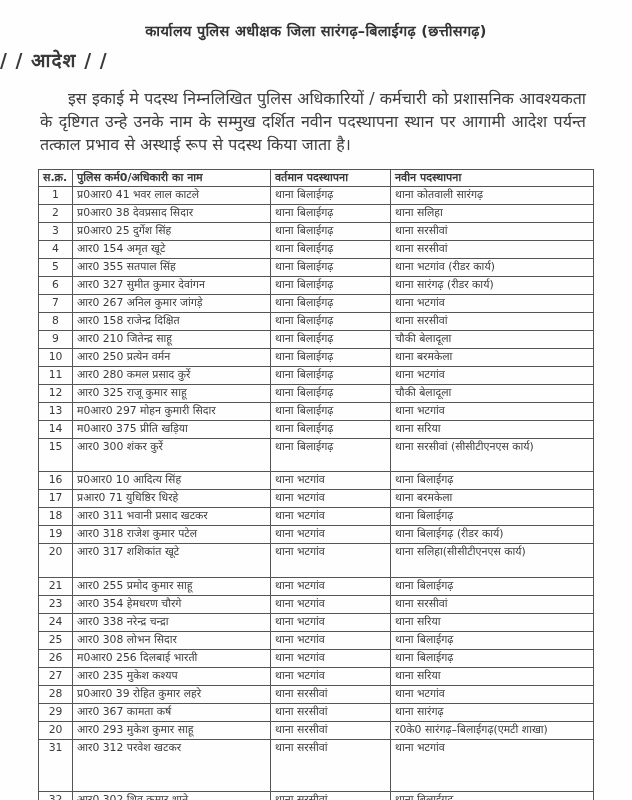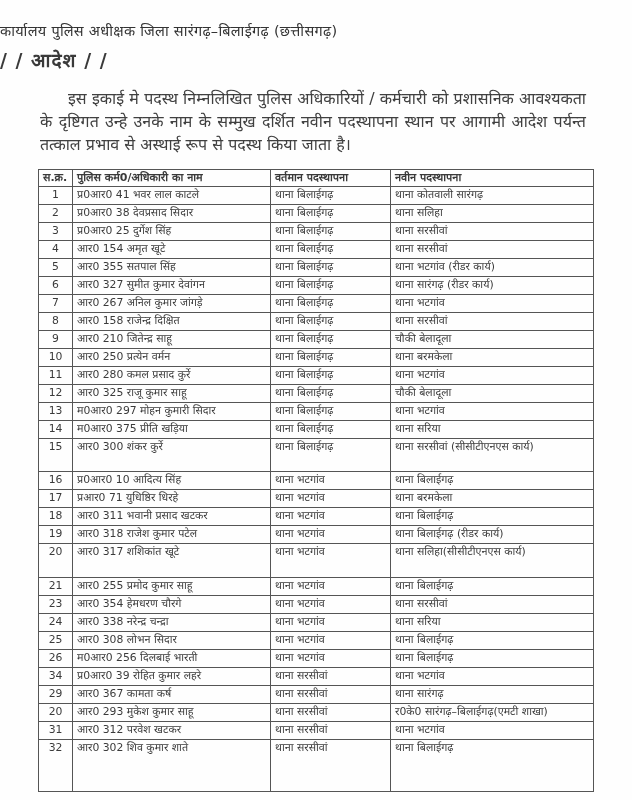--- a/index.html
+++ b/index.html
@@ -7,23 +7,23 @@
   body { font-family: "DejaVu Sans", sans-serif; color: #3a3a3a; }
   .page {
     position: relative;
     width: 632px;
     height: 800px;
     background: #fefefe;
     overflow: hidden;
   }
   .doc-title {
     padding-top: 20px;
-    text-align: left;
+    text-align: center;
     font-size: 14.5px;
-    font-weight: normal;
+    font-weight: bold;
     color: #333;
     letter-spacing: 0.3px;
   }
   .order-label {
     margin-top: 7px;
     text-align: left;
     font-size: 19px;
     font-weight: bold;
     color: #3a3a3a;
     letter-spacing: 1px;
@@ -234,21 +234,27 @@
           <td class="cell-current">थाना भटगांव</td>
           <td class="cell-new_posting">थाना बिलाईगढ़</td>
         </tr>
         <tr>
           <td class="cell-sn">26</td>
           <td class="cell-name">म0आर0 256 दिलबाई भारती</td>
           <td class="cell-current">थाना भटगांव</td>
           <td class="cell-new_posting">थाना बिलाईगढ़</td>
         </tr>
         <tr>
-          <td class="cell-sn">34</td>
+          <td class="cell-sn">27</td>
+          <td class="cell-name">आर0 235 मुकेश कश्यप</td>
+          <td class="cell-current">थाना भटगांव</td>
+          <td class="cell-new_posting">थाना सरिया</td>
+        </tr>
+        <tr>
+          <td class="cell-sn">28</td>
           <td class="cell-name">प्र0आर0 39 रोहित कुमार लहरे</td>
           <td class="cell-current">थाना सरसीवां</td>
           <td class="cell-new_posting">थाना भटगांव</td>
         </tr>
         <tr>
           <td class="cell-sn">29</td>
           <td class="cell-name">आर0 367 कामता कर्ष</td>
           <td class="cell-current">थाना सरसीवां</td>
           <td class="cell-new_posting">थाना सारंगढ़</td>
         </tr>

